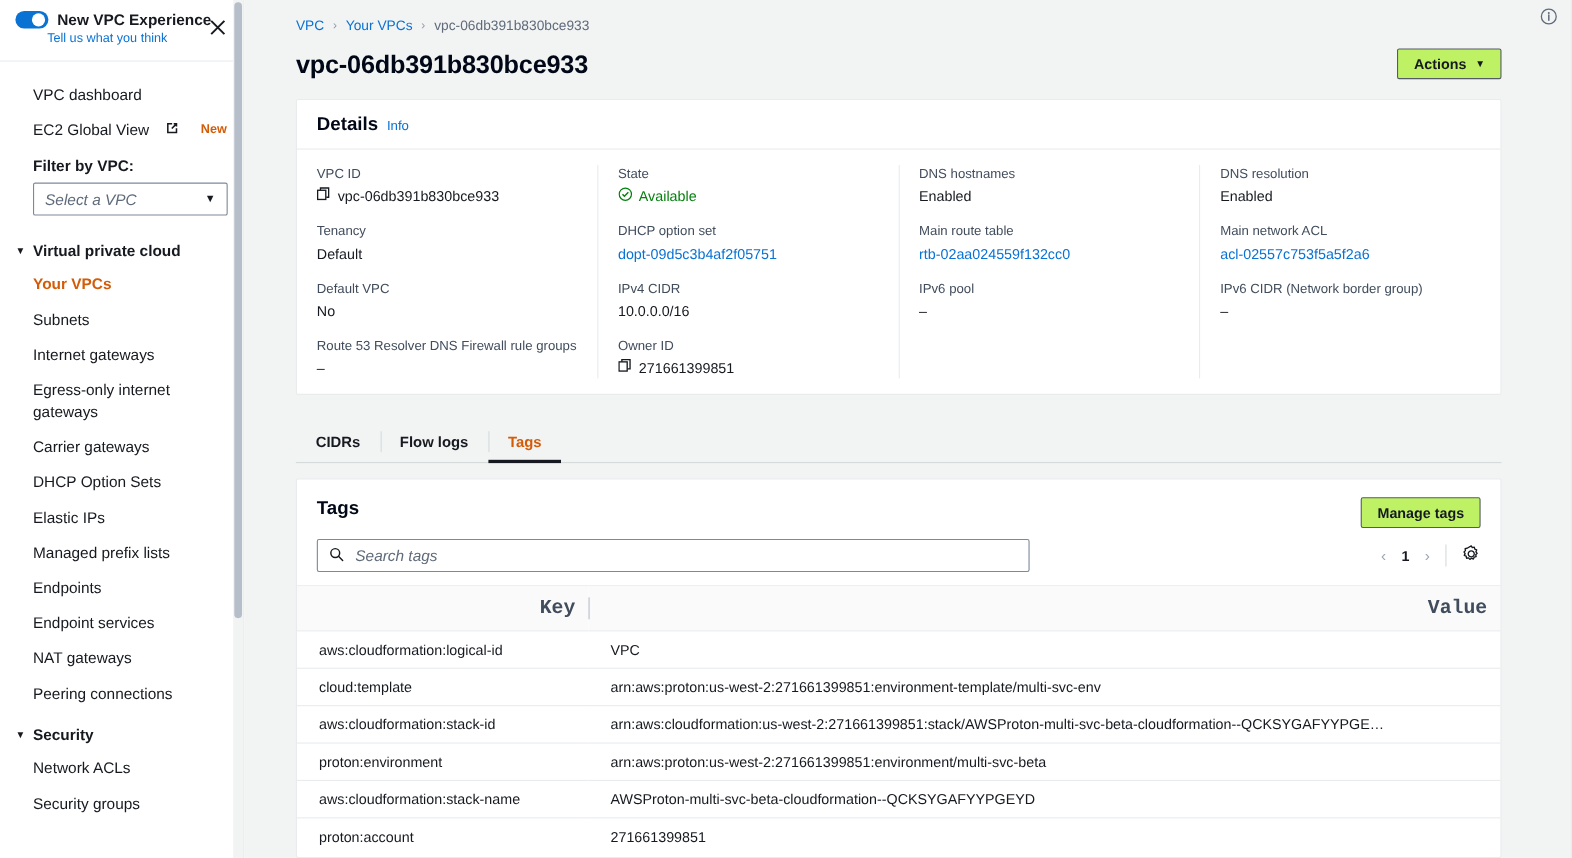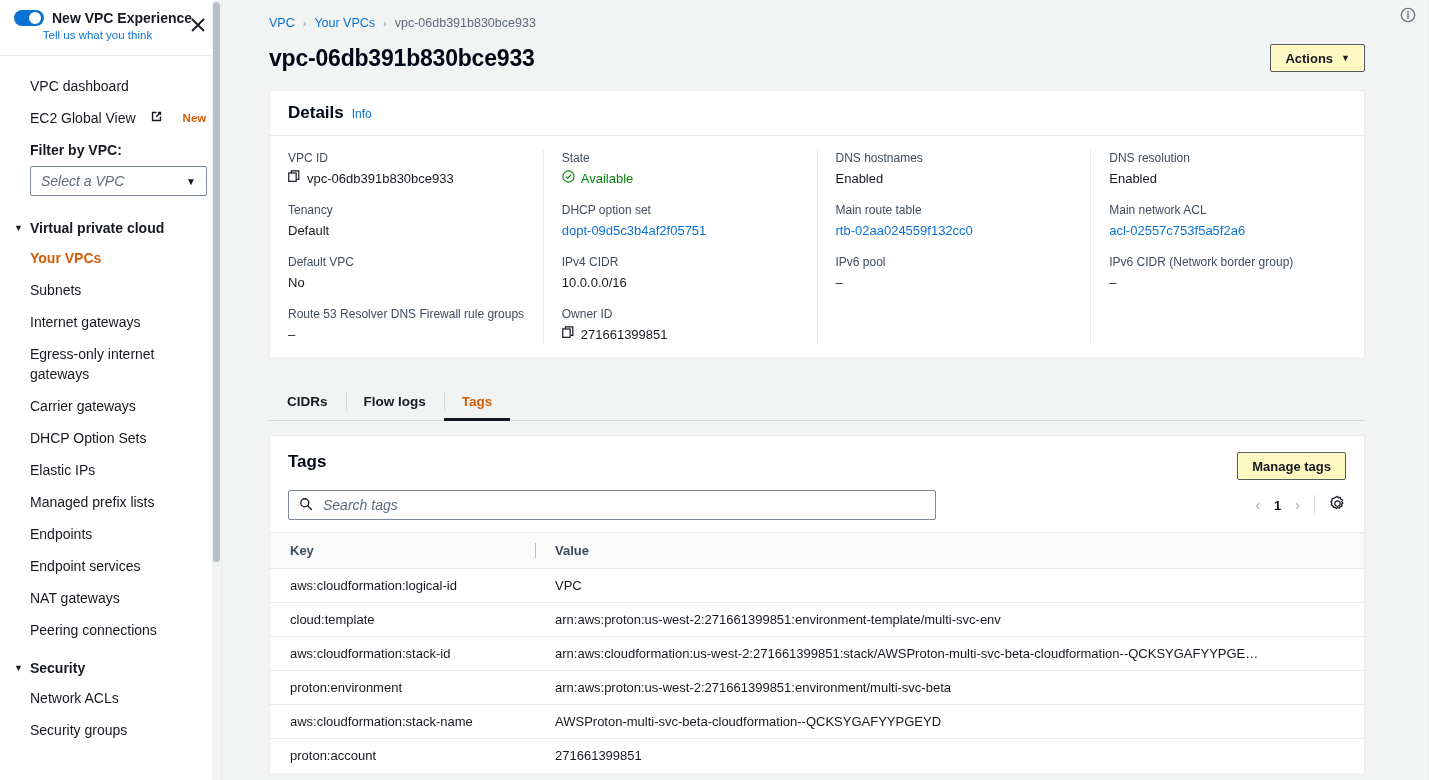--- a/index.html
+++ b/index.html
@@ -107,21 +107,21 @@
   .crumbs a { color: #0972d3; text-decoration: none; cursor: pointer; }
   .crumbs .sep { color: #8d99a8; font-size: 11px; }
   .crumbs .cur { color: #5f6b7a; }
 
   .title-row {
     display: flex; align-items: center; justify-content: space-between;
     padding: 14px 64px 0 47px;
   }
   .page-title { font-size: 23px; font-weight: bold; color: #000716; letter-spacing: -0.2px; }
   .btn {
-    border: 1px solid #545b64; border-radius: 2px; background: #fef9c3;
+    border: 1px solid #545b64; border-radius: 2px; background: #bef264;
     font-size: 13px; font-weight: bold; color: #16191f;
     padding: 0 14px; height: 28px; display: flex; align-items: center;
     gap: 8px; cursor: pointer;
     font-family: "Liberation Sans", sans-serif;
   }
 
   .panel {
     margin: 18px 64px 0 47px;
     background: #fff;
     border: 1px solid #e9ebed;
@@ -198,25 +198,26 @@
   }
   .search-box input::placeholder { color: #5f6b7a; font-style: italic; }
   .pager { display: flex; align-items: center; gap: 14px; }
   .pg-arrow { color: #9ba7b6; font-size: 14px; cursor: pointer; user-select: none; }
   .pg-num { font-size: 13px; font-weight: bold; color: #16191f; cursor: pointer; }
   .pg-div { width: 1px; height: 20px; background: #d5dbdb; }
   .gear { cursor: pointer; }
 
   table.tags { width: 100%; border-collapse: collapse; table-layout: fixed; }
   table.tags th {
-    text-align: left; font-size: 13px; font-weight: bold; color: #414d5c;
+    text-align: right; font-size: 18px; font-weight: bold; color: #414d5c;
     padding: 10px 12px 10px 20px;
     border-top: 1px solid #e9ebed; border-bottom: 1px solid #e9ebed;
     background: #fafafa;
     position: relative;
+    font-family: Liberation Mono, monospace;
   }
   table.tags th.vcol::before {
     content: ""; position: absolute; left: 0; top: 10px; bottom: 10px;
     width: 1px; background: #b6bec9;
   }
   table.tags td {
     font-size: 13px; color: #16191f;
     padding: 9px 12px 9px 20px;
     border-bottom: 1px solid #e9ebed;
     white-space: nowrap; overflow: hidden; text-overflow: ellipsis;

